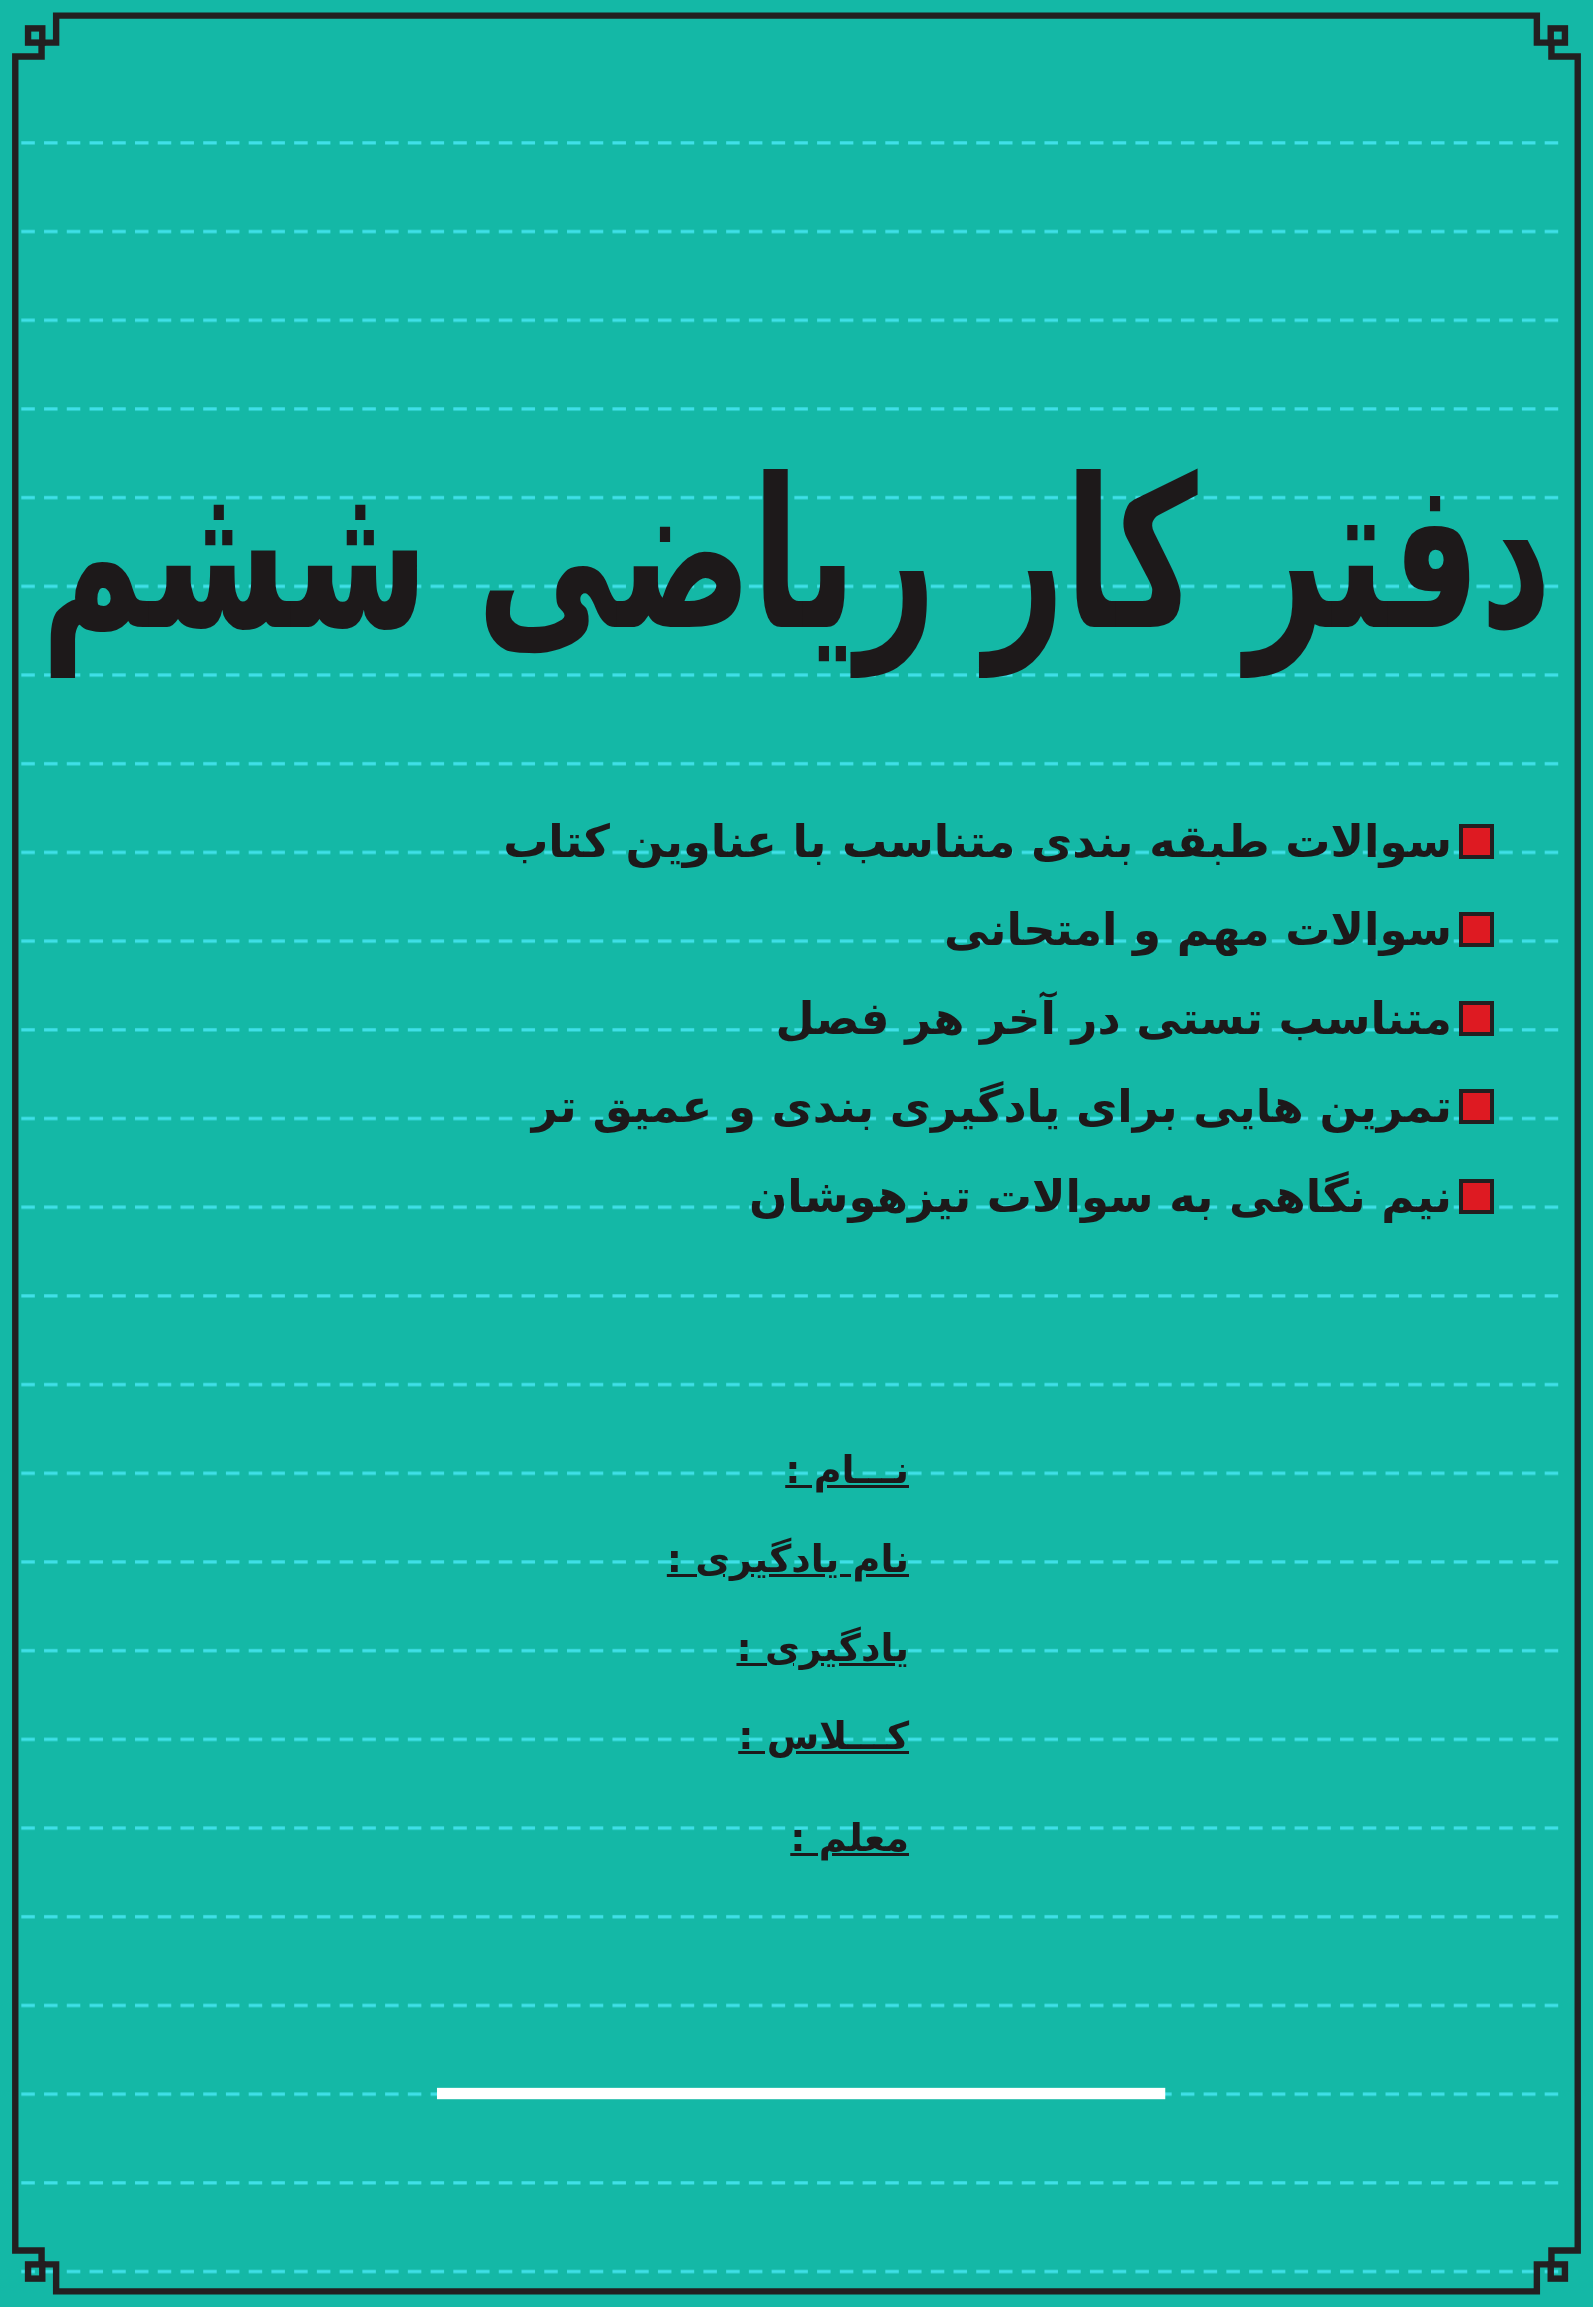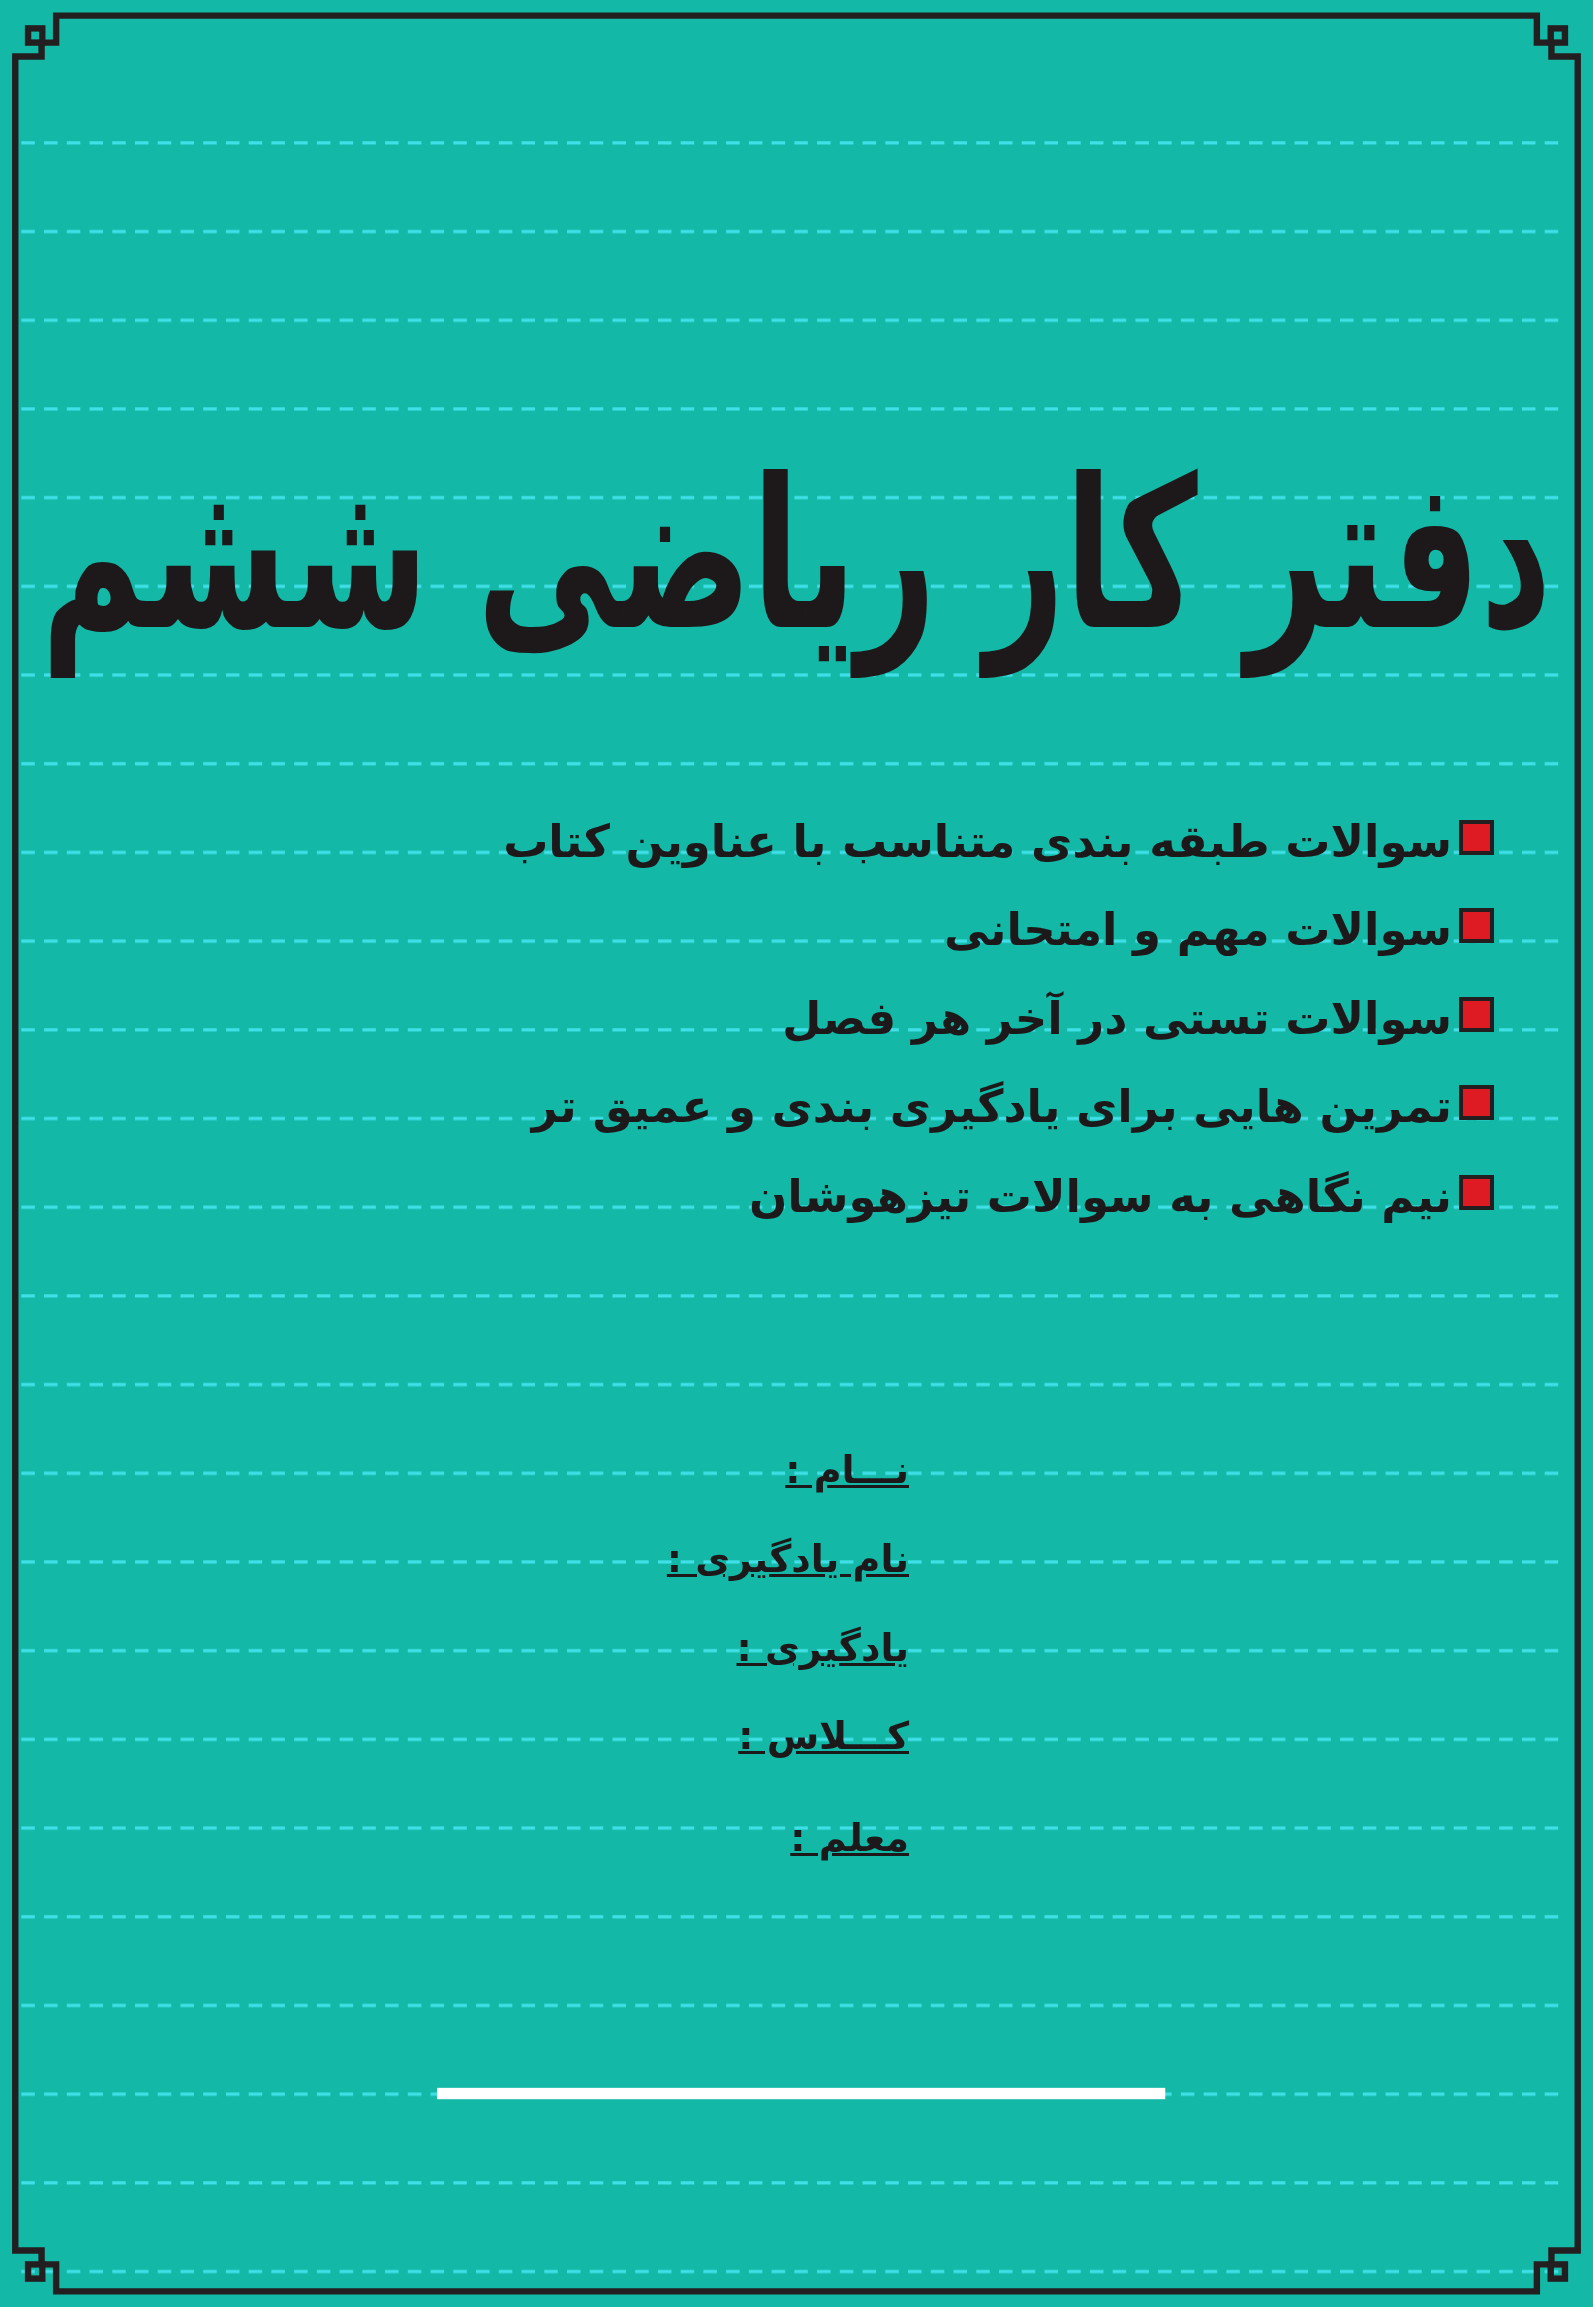--- a/index.html
+++ b/index.html
@@ -29,21 +29,21 @@
     white-space:nowrap;
     transform:scaleY(1.5);
     transform-origin:50% 50%;
   }
 
   .feat{
     position:absolute;z-index:3;
     right:99px;
     height:50px;
     display:flex;
-    align-items:center;
+    align-items:flex-end;
     direction:rtl;
     column-gap:7.1px;
     white-space:nowrap;
   }
   .feat .bullet{
     width:27px;height:27px;
     background:#DE1A22;
     border:4.3px solid #231F20;
     margin-bottom:8.5px;
     flex:0 0 auto;
@@ -100,21 +100,21 @@
     <div class="feat" style="top:817px" dir="rtl">
       <span class="bullet"></span>
       <span class="feat-label">سوالات طبقه بندی متناسب با عناوین کتاب</span>
     </div>
     <div class="feat" style="top:905px" dir="rtl">
       <span class="bullet"></span>
       <span class="feat-label">سوالات مهم و امتحانی</span>
     </div>
     <div class="feat" style="top:994px" dir="rtl">
       <span class="bullet"></span>
-      <span class="feat-label">سوالات تستی در آخر هر فصل</span>
+      <span class="feat-label">متناسب تستی در آخر هر فصل</span>
     </div>
     <div class="feat" style="top:1082px" dir="rtl">
       <span class="bullet"></span>
       <span class="feat-label">تمرین هایی برای یادگیری بندی و عمیق تر</span>
     </div>
     <div class="feat" style="top:1172px" dir="rtl">
       <span class="bullet"></span>
       <span class="feat-label">نیم نگاهی به سوالات تیزهوشان</span>
     </div>
   </div>

